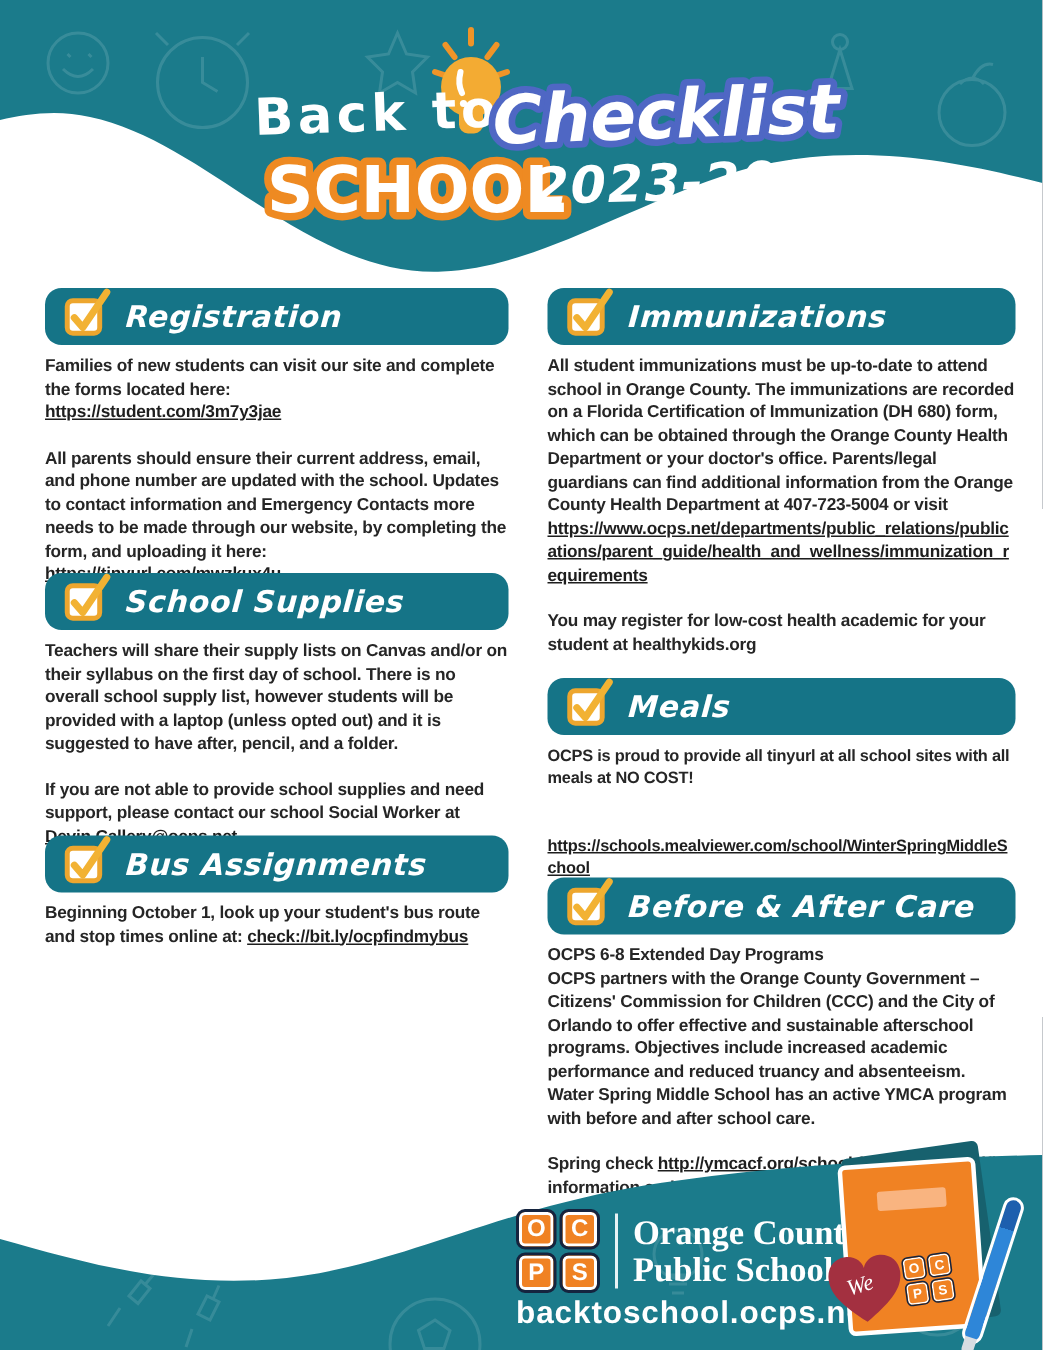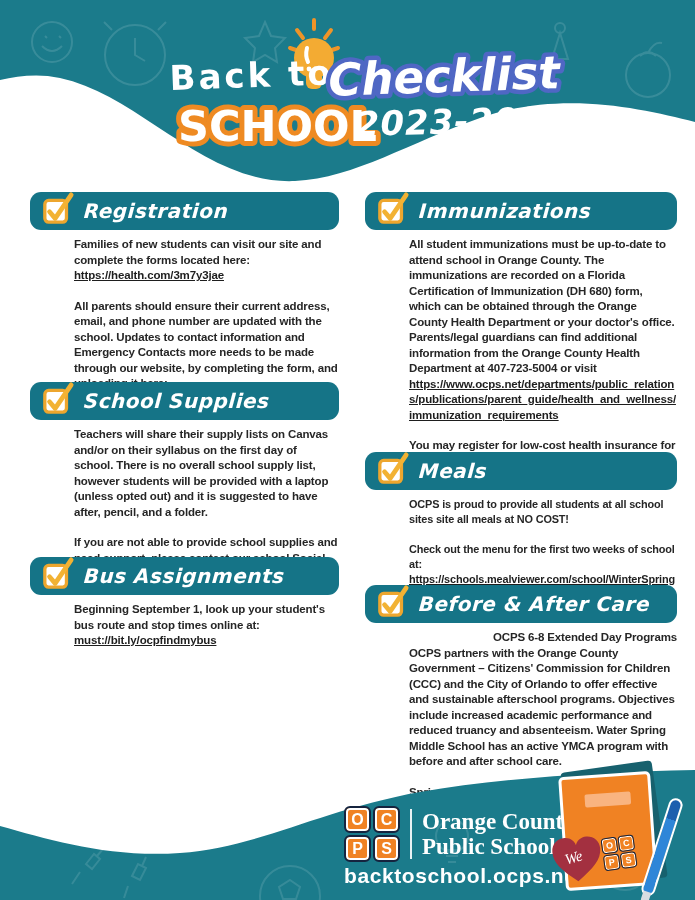--- a/index.html
+++ b/index.html
@@ -20,21 +20,21 @@
     background:#157487; display:flex; align-items:center;
     padding:0 12px; gap:10px; overflow:visible;
   }
   .checkbox-svg { width:32px; height:34px; overflow:visible; margin-top:-7px; flex:0 0 auto; }
   .sec-title {
     color:#ffffff; font-family:"DejaVu Sans", sans-serif;
     font-style:italic; font-weight:bold; font-size:20px;
     letter-spacing:.5px; transform:skewX(-4deg); white-space:nowrap;
   }
   .sec-body { margin-top:7px; color:#262626; font-size:11.5px; font-weight:bold;
-    line-height:15.5px; letter-spacing:-0.15px;margin-left:44px; }
+    line-height:15.5px; letter-spacing:-0.15px; }
   .sec-body p { margin:0 0 15px 0; }
   .sec-body p:last-child { margin-bottom:0; }
   .sec-body.small { font-size:10.9px; line-height:15px; }
   a.doc-link { color:#1e1e1e; text-decoration:underline; cursor:pointer; }
   .break-all { word-break:break-all; }
 
   
   .footer-svg { position:absolute; bottom:0; left:0; }
   .ocps-block { position:absolute; left:344px; top:806px; display:flex; align-items:center; }
   .ocps-logo { display:grid; grid-template-columns:27px 27px; grid-template-rows:27px 27px; gap:2px; }
@@ -132,21 +132,21 @@
   <div class="section" style="left:30px; top:192px; width:309px;">
     <div class="sec-bar">
       <svg class="checkbox-svg" viewBox="0 0 34 36">
         <rect x="3" y="10" width="23" height="23" rx="4" fill="#ffffff" stroke="#eda62e" stroke-width="3.5"></rect>
         <path d="M8 22 L14 29 L31 4" stroke="#f2b233" stroke-width="5" fill="none" stroke-linecap="round" stroke-linejoin="round"></path>
       </svg>
       <span class="sec-title">Registration</span>
     </div>
     <div class="sec-body">
       <p><span>Families of new students can visit our site and complete the forms located here:</span><br>
-        <a class="doc-link">https://health.com/3m7y3jae</a></p>
+        <a class="doc-link">https://student.com/3m7y3jae</a></p>
       <p><span>All parents should ensure their current address, email, and phone number are updated with the school. Updates to contact information and Emergency Contacts more needs to be made through our website, by completing the form, and uploading it here:</span><br>
         <a class="doc-link">https://tinyurl.com/mwzkux4u</a></p>
     </div>
   </div>
 
   <div class="section" style="left:30px; top:382px; width:309px;">
     <div class="sec-bar">
       <svg class="checkbox-svg" viewBox="0 0 34 36">
         <rect x="3" y="10" width="23" height="23" rx="4" fill="#ffffff" stroke="#eda62e" stroke-width="3.5"></rect>
         <path d="M8 22 L14 29 L31 4" stroke="#f2b233" stroke-width="5" fill="none" stroke-linecap="round" stroke-linejoin="round"></path>
@@ -161,64 +161,64 @@
 
   <div class="section" style="left:30px; top:557px; width:309px;">
     <div class="sec-bar">
       <svg class="checkbox-svg" viewBox="0 0 34 36">
         <rect x="3" y="10" width="23" height="23" rx="4" fill="#ffffff" stroke="#eda62e" stroke-width="3.5"></rect>
         <path d="M8 22 L14 29 L31 4" stroke="#f2b233" stroke-width="5" fill="none" stroke-linecap="round" stroke-linejoin="round"></path>
       </svg>
       <span class="sec-title">Bus Assignments</span>
     </div>
     <div class="sec-body">
-      <p><span>Beginning September 1, look up your student's bus route and stop times online at: </span><a class="doc-link">must://bit.ly/ocpfindmybus</a></p>
+      <p><span>Beginning October 1, look up your student's bus route and stop times online at: </span><a class="doc-link">check://bit.ly/ocpfindmybus</a></p>
     </div>
   </div>
 
   <div class="section" style="left:365px; top:192px; width:312px;">
     <div class="sec-bar">
       <svg class="checkbox-svg" viewBox="0 0 34 36">
         <rect x="3" y="10" width="23" height="23" rx="4" fill="#ffffff" stroke="#eda62e" stroke-width="3.5"></rect>
         <path d="M8 22 L14 29 L31 4" stroke="#f2b233" stroke-width="5" fill="none" stroke-linecap="round" stroke-linejoin="round"></path>
       </svg>
       <span class="sec-title">Immunizations</span>
     </div>
     <div class="sec-body">
       <p><span>All student immunizations must be up-to-date to attend school in Orange County. The immunizations are recorded on a Florida Certification of Immunization (DH 680) form, which can be obtained through the Orange County Health Department or your doctor's office. Parents/legal guardians can find additional information from the Orange County Health Department at 407-723-5004 or visit </span><br>
         <a class="doc-link break-all">https://www.ocps.net/departments/public_relations/publications/parent_guide/health_and_wellness/immunization_requirements</a></p>
-      <p>You may register for low-cost health insurance for your student at healthykids.org</p>
+      <p>You may register for low-cost health academic for your student at healthykids.org</p>
     </div>
   </div>
 
   <div class="section" style="left:365px; top:452px; width:312px;">
     <div class="sec-bar">
       <svg class="checkbox-svg" viewBox="0 0 34 36">
         <rect x="3" y="10" width="23" height="23" rx="4" fill="#ffffff" stroke="#eda62e" stroke-width="3.5"></rect>
         <path d="M8 22 L14 29 L31 4" stroke="#f2b233" stroke-width="5" fill="none" stroke-linecap="round" stroke-linejoin="round"></path>
       </svg>
       <span class="sec-title">Meals</span>
     </div>
     <div class="sec-body small">
-      <p>OCPS is proud to provide all students at all school sites site all meals at NO COST!</p>
-      <p><span>Check out the menu for the first two weeks of school at: </span><br>
+      <p>OCPS is proud to provide all tinyurl at all school sites with all meals at NO COST!</p>
+      <p><br>
         <a class="doc-link break-all">https://schools.mealviewer.com/school/WinterSpringMiddleSchool</a></p>
     </div>
   </div>
 
   <div class="section" style="left:365px; top:585px; width:312px;">
     <div class="sec-bar">
       <svg class="checkbox-svg" viewBox="0 0 34 36">
         <rect x="3" y="10" width="23" height="23" rx="4" fill="#ffffff" stroke="#eda62e" stroke-width="3.5"></rect>
         <path d="M8 22 L14 29 L31 4" stroke="#f2b233" stroke-width="5" fill="none" stroke-linecap="round" stroke-linejoin="round"></path>
       </svg>
       <span class="sec-title">Before &amp; After Care</span>
     </div>
     <div class="sec-body">
-      <p style="margin-bottom:0;text-align:right;">OCPS 6-8 Extended Day Programs</p>
+      <p style="margin-bottom:0;">OCPS 6-8 Extended Day Programs</p>
       <p>OCPS partners with the Orange County Government – Citizens' Commission for Children (CCC) and the City of Orlando to offer effective and sustainable afterschool programs. Objectives include increased academic performance and reduced truancy and absenteeism. Water Spring Middle School has an active YMCA program with before and after school care.</p>
       <p><span>Spring check </span><a class="doc-link">http://ymcacf.org/school</a><span> for school specific information and registration.</span></p>
     </div>
   </div>
 
   <svg class="footer-svg" width="695" height="132" viewBox="0 0 695 132">
     <defs>
       <clipPath id="fclip">
         <path d="M0,58 C50,72 110,90 180,85 C260,79 320,42 420,24 C500,10 600,4 695,2 V132 H0 Z"></path>
       </clipPath>

